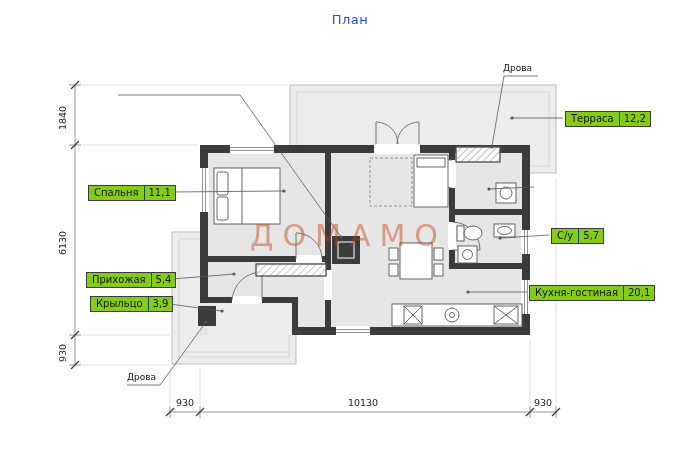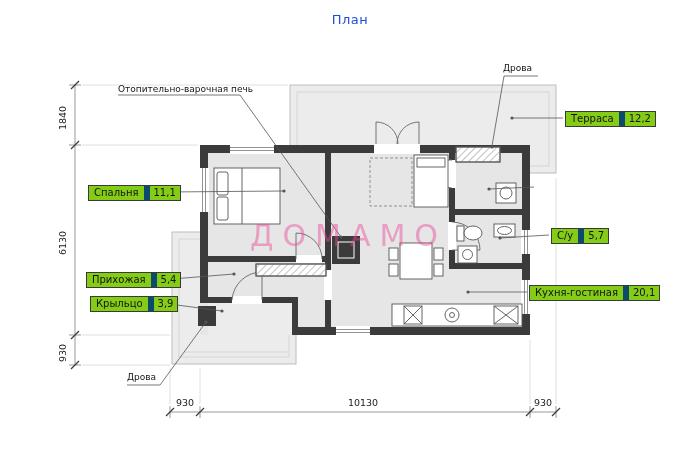--- a/index.html
+++ b/index.html
@@ -13,28 +13,28 @@
   }
   svg.plan { position:absolute; left:0; top:0; }
   svg text { font-family:"DejaVu Sans", sans-serif; }
 
   .room-label {
     position:absolute; display:inline-flex; align-items:stretch;
     background:#84cc16; border:1px solid #3a3a3a; font-size:10px;
     color:#141414; line-height:1; white-space:nowrap; z-index:6;
   }
   .room-label .name { padding:2px 5px; }
-  .room-label .area { padding:2px 4px; border-left:6px solid #0c4a6e; }
+  .room-label .area { padding:2px 4px; border-left:1px solid #0c4a6e; }
 
   .anno {
     position:absolute; font-size:9px; color:#141414; white-space:nowrap; z-index:6;
   }
   .watermark-center {
     position:absolute; left:250px; top:218px; font-size:30px; letter-spacing:9px;
-    color:#ec4899; opacity:0.45; z-index:5; font-weight:400;
+    color:#c2410c; opacity:0.45; z-index:5; font-weight:400;
   }
   .watermark-corner {
     position:absolute; left:541px; top:430px; font-size:19px; letter-spacing:4px;
     color:#cfcfcf; z-index:5;
   }
 </style>
 </head>
 <body>
 
 <div class="canvas">
@@ -283,19 +283,18 @@
   </div>
   <div class="room-label" style="left:551px;top:228px">
     <span class="name">С/у</span>
     <span class="area">5,7</span>
   </div>
   <div class="room-label" style="left:529px;top:285px">
     <span class="name">Кухня-гостиная</span>
     <span class="area">20,1</span>
   </div>
 
-  <div class="anno" style="left:118px;top:84px">Отопительно-варочная печь</div>
   <div class="anno" style="left:503px;top:63px">Дрова</div>
   <div class="anno" style="left:127px;top:372px">Дрова</div>
 
   <div class="watermark-center">ДОМАМО</div>
 
 </div>
 
 </body></html>

